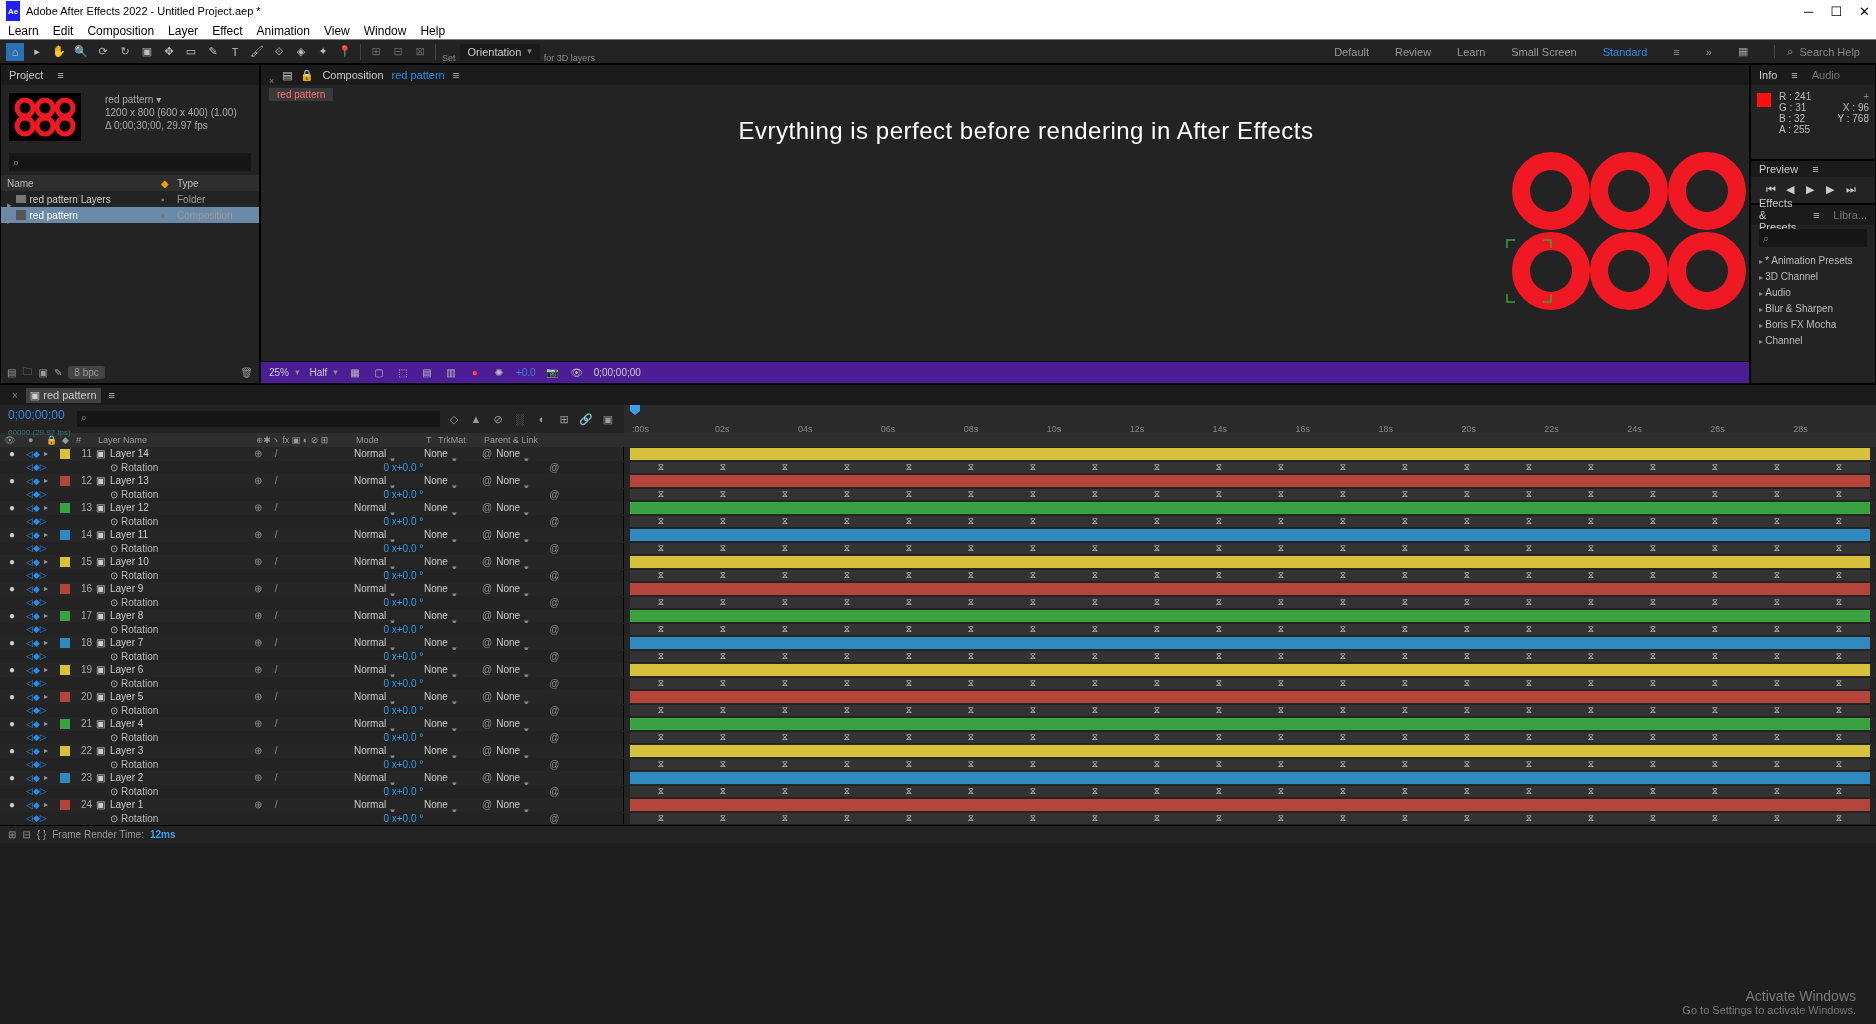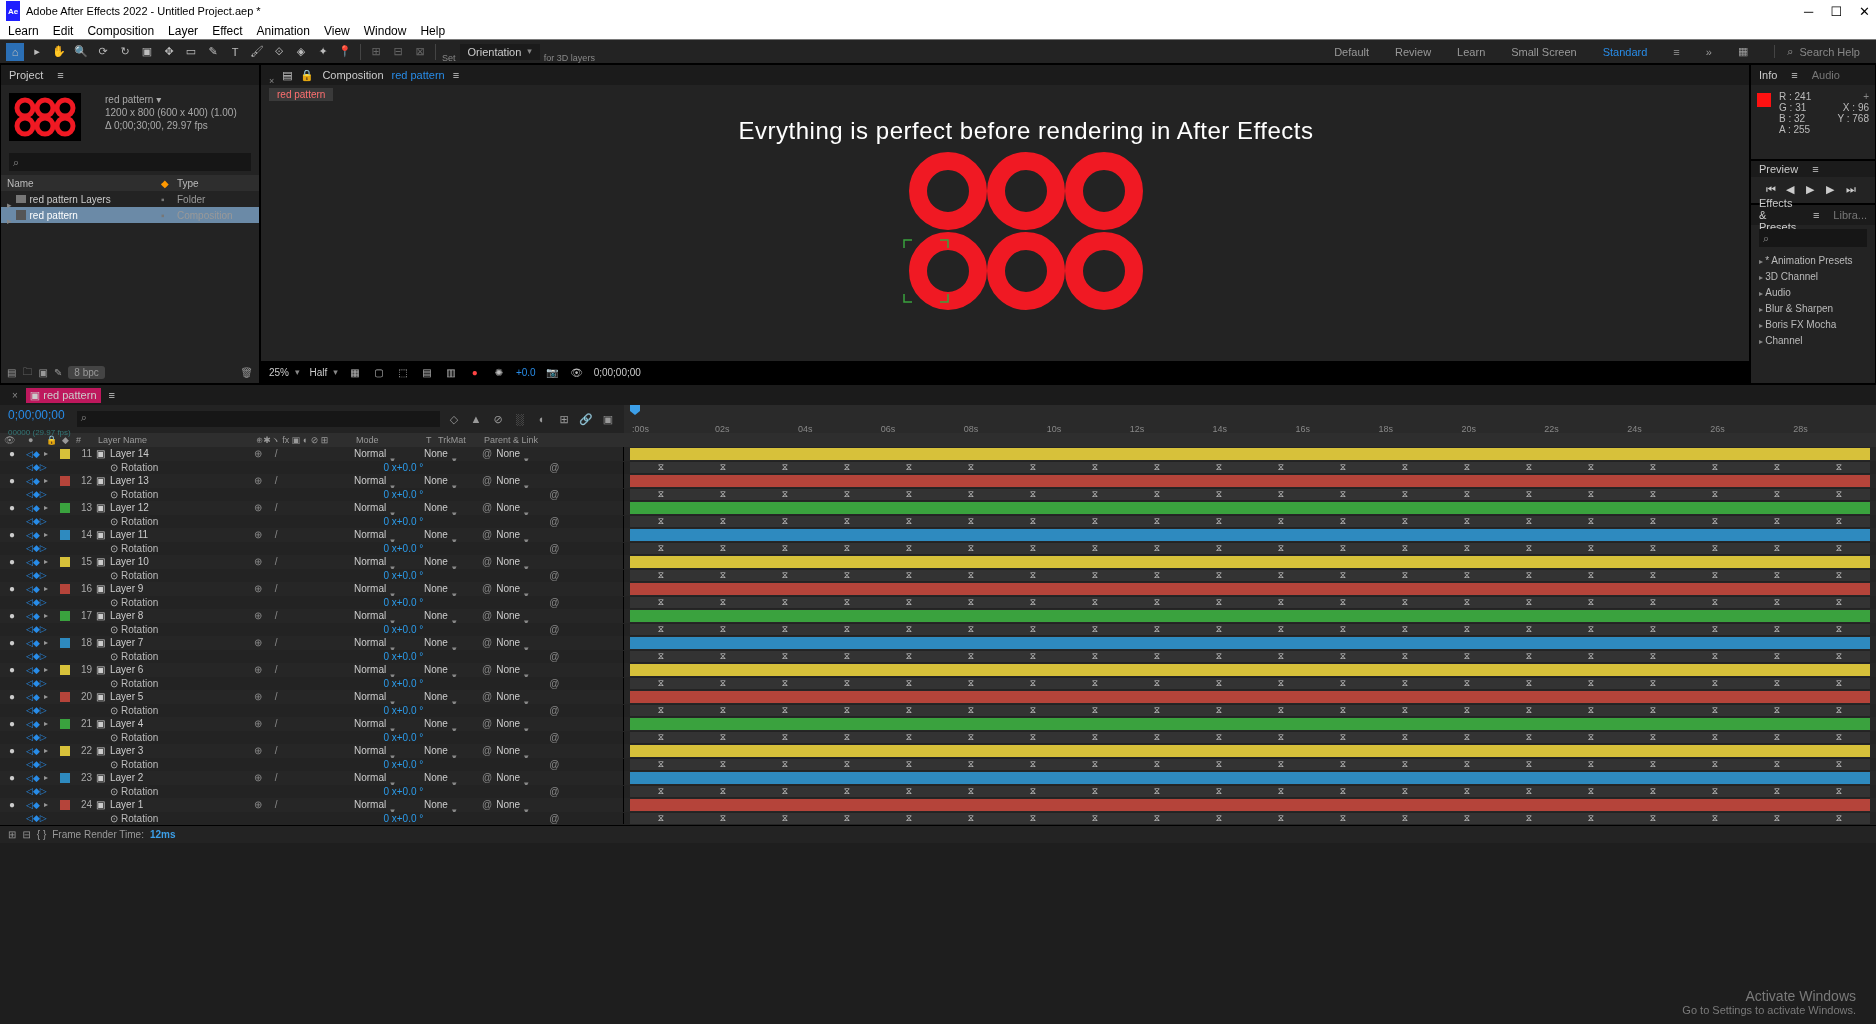--- a/index.html
+++ b/index.html
@@ -47,41 +47,41 @@
 .folder-ic { width: 10px; height: 8px; background: #777; }
 .comp-ic { width: 10px; height: 10px; background: #555; }
 .proj-footer { margin-top: auto; height: 22px; background: #232323; display: flex; align-items: center; gap: 6px; padding: 0 6px; color: #999; font-size: 10px; }
 .proj-footer .chip { background: #444; padding: 1px 6px; border-radius: 3px; }
 
 .comp-panel { flex: 1; display: flex; flex-direction: column; }
 .comp-header { background: #1b1b1b; height: 20px; display: flex; align-items: center; padding: 0 8px; gap: 8px; font-size: 11px; }
 .comp-header .lnk { color: #288ce8; }
 .flowpath { background: #232323; height: 18px; padding-left: 8px; display: flex; align-items: center; }
 .flowpath span { background: #3a3a3a; padding: 1px 8px; font-size: 10px; color: #ff7070; }
-.viewport { flex: 1; background: #232323; position: relative; display: flex; align-items: center; justify-content: center; margin-left: 42px; }
+.viewport { flex: 1; background: #232323; position: relative; display: flex; align-items: center; justify-content: flex-end; margin-left: 42px; }
 .canv { position: relative; }
 .overlay-text { position: absolute; top: 14px; left: 50%; transform: translateX(-50%); color: #fff; font-size: 24px; letter-spacing: 0.5px; }
-.comp-footer { height: 22px; background: #000000; display: flex; align-items: center; gap: 10px; padding: 0 8px; color: #ccc; font-size: 10px; border-top: 1px solid #000;}
+.comp-footer { height: 22px; background: #4c1d95; display: flex; align-items: center; gap: 10px; padding: 0 8px; color: #ccc; font-size: 10px; border-top: 1px solid #000;}
 .dd { display: flex; align-items: flex-start; gap: 6px; }
 .dd::after { content: "▾"; color: #888; font-size: 9px; }
 .foot-ic { width: 14px; height: 14px; display: flex; align-items: center; justify-content: center; color: #bbb; }
 
 .right-col { width: 126px; display: flex; flex-direction: column; }
 .info-body { padding: 6px; font-size: 10px; color: #bbb; display: flex; gap: 8px; }
 .swatch { width: 14px; height: 14px; background: #f11; margin-top: 2px; }
 .preview-btns { display: flex; justify-content: center; gap: 6px; padding: 6px 0; }
 .pbtn { width: 14px; height: 14px; fill: #ccc; }
 .ep-list { padding: 2px 8px; font-size: 10px; color: #bbb; line-height: 15px; overflow: hidden; }
 .ep-list div::before { content: "▸ "; color: #888; font-size: 8px; }
 
 
 .timeline { display: flex; flex-direction: column; border-top: 1px solid #000; }
 .tl-tabbar { background: #1b1b1b; height: 20px; display: flex; align-items: center; padding: 0 12px; gap: 8px; }
 .tl-tabbar .x { color: #888; font-size: 10px; }
-.tl-tabbar .comp-chip { background: #be185d; padding: 1px 4px; }
+.tl-tabbar .comp-chip { background: #404040; padding: 1px 4px; }
 .tl-head { display: flex; height: 28px; background: #232323; }
 .tl-head-left { width: 624px; display: flex; align-items: center; padding: 0 8px; gap: 6px; }
 .timecode { color: #288ce8; font-size: 12px; }
 .timecode-sub { color: #377; font-size: 8px; position: relative; top: 6px; }
 .tl-head-left .sbox { background: #161616; flex: 1; height: 16px; }
 .tl-head-left .ic { color: #999; width: 16px; text-align: center; }
 .tl-head-right { flex: 1; background: #2a2a2a; display: flex; align-items: center; position: relative; }
 .ruler { flex: 1; display: flex; color: #888; font-size: 9px; padding-left: 8px; }
 .ruler span { flex: 1; margin-top: 20px; }
 .playhead { position: absolute; left: 6px; top: 0; bottom: 0; width: 10px; }

